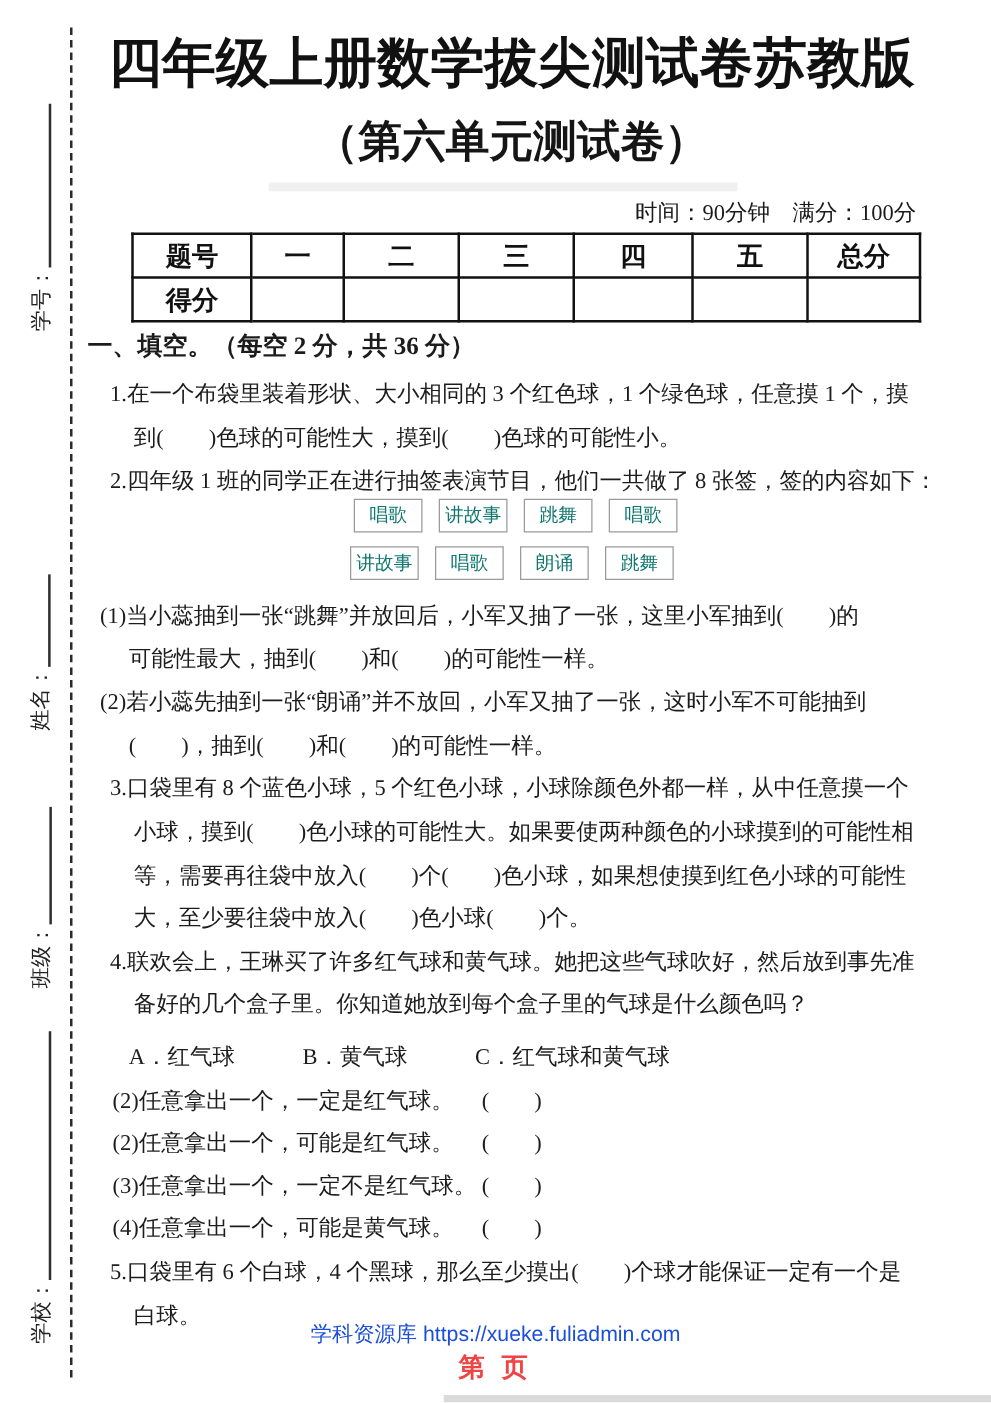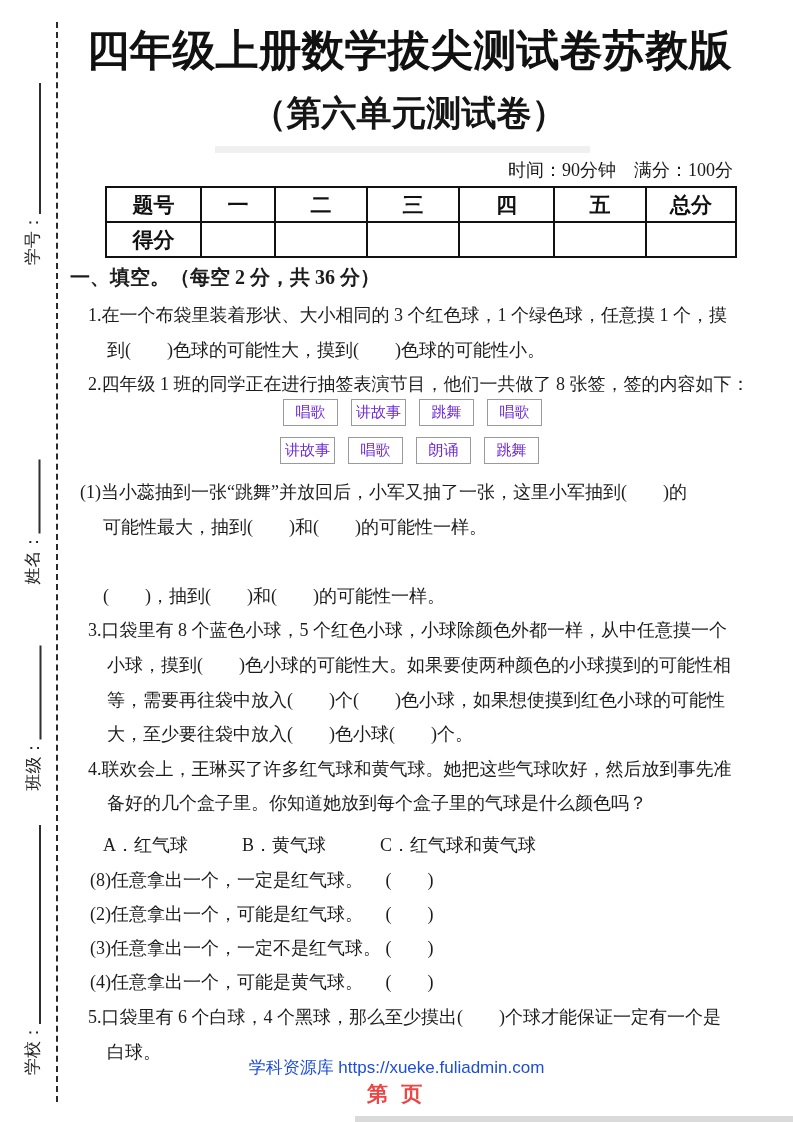--- a/index.html
+++ b/index.html
@@ -20,21 +20,21 @@
   
   .score-table { position:absolute; left:105px; top:186px; width:630px; border-collapse:collapse; table-layout:fixed;padding-left:35px; }
   .score-table td { border:2px solid #111; height:35px; text-align:center; font-size:21px; font-weight:bold; color:#111; }
 
   
   .line { position:absolute; font-size:18px; line-height:27px; color:#1c1c1c; white-space:nowrap; }
   .bold { font-weight:bold; }
 
   
   .tag-row { position:absolute; display:flex; }
-  .tag { width:55px; height:27px; border:1px solid #9a9a9a; margin-right:13px; display:flex; align-items:center; justify-content:center; font-size:15px; color:#6d28d9; letter-spacing:0; }
+  .tag { width:55px; height:27px; border:1px solid #9a9a9a; margin-right:13px; display:flex; align-items:center; justify-content:center; font-size:15px; color:#0f766e; letter-spacing:0; }
 
   
   .footer-source { position:absolute; top:1056px; left:0; width:793px; text-align:center; font-size:17px; color:#1d4ed8; font-family:"Liberation Sans","DejaVu Sans",sans-serif; }
   .footer-page { position:absolute; top:1080px; left:0; width:793px; text-align:center; font-size:21px; font-weight:bold; color:#ef4444; letter-spacing:4px; }
 
   
   .artifact-top { position:absolute; left:215px; top:146px; width:375px; height:7px; background:#f0f0f0; }
   .artifact-bottom { position:absolute; left:355px; top:1116px; width:438px; height:6px; background:#dadada; }
 </style>
 </head>
@@ -117,31 +117,32 @@
   </div>
   <div class="tag-row" style="left:280px; top:437px;">
     <div class="tag">讲故事</div>
     <div class="tag">唱歌</div>
     <div class="tag">朗诵</div>
     <div class="tag">跳舞</div>
   </div>
 
   <div class="line" style="left:80px;  top:479px;">(1)当小蕊抽到一张“跳舞”并放回后，小军又抽了一张，这里小军抽到(　　)的</div>
   <div class="line" style="left:103px; top:514px;">可能性最大，抽到(　　)和(　　)的可能性一样。</div>
+  <div class="line" style="left:80px;  top:548px;">(2)若小蕊先抽到一张“朗诵”并不放回，小军又抽了一张，这时小军不可能抽到</div>
   <div class="line" style="left:103px; top:583px;">(　　)，抽到(　　)和(　　)的可能性一样。</div>
 
   <div class="line" style="left:88px;  top:617px;">3.口袋里有 8 个蓝色小球，5 个红色小球，小球除颜色外都一样，从中任意摸一个</div>
   <div class="line" style="left:107px; top:652px;">小球，摸到(　　)色小球的可能性大。如果要使两种颜色的小球摸到的可能性相</div>
   <div class="line" style="left:107px; top:687px;">等，需要再往袋中放入(　　)个(　　)色小球，如果想使摸到红色小球的可能性</div>
   <div class="line" style="left:107px; top:721px;">大，至少要往袋中放入(　　)色小球(　　)个。</div>
 
   <div class="line" style="left:88px;  top:756px;">4.联欢会上，王琳买了许多红气球和黄气球。她把这些气球吹好，然后放到事先准</div>
   <div class="line" style="left:107px; top:790px;">备好的几个盒子里。你知道她放到每个盒子里的气球是什么颜色吗？</div>
   <div class="line" style="left:103px; top:832px;">A．红气球　　　B．黄气球　　　C．红气球和黄气球</div>
-  <div class="line" style="left:90px;  top:867px;">(8)任意拿出一个，一定是红气球。　 (　　)</div>
+  <div class="line" style="left:90px;  top:867px;">(2)任意拿出一个，一定是红气球。　 (　　)</div>
   <div class="line" style="left:90px;  top:901px;">(2)任意拿出一个，可能是红气球。　 (　　)</div>
   <div class="line" style="left:90px;  top:935px;">(3)任意拿出一个，一定不是红气球。 (　　)</div>
   <div class="line" style="left:90px;  top:969px;">(4)任意拿出一个，可能是黄气球。　 (　　)</div>
 
   <div class="line" style="left:88px;  top:1004px;">5.口袋里有 6 个白球，4 个黑球，那么至少摸出(　　)个球才能保证一定有一个是</div>
   <div class="line" style="left:107px; top:1039px;">白球。</div>
 
   <div class="footer-source">学科资源库 https://xueke.fuliadmin.com</div>
   <div class="footer-page">第 页</div>
 

